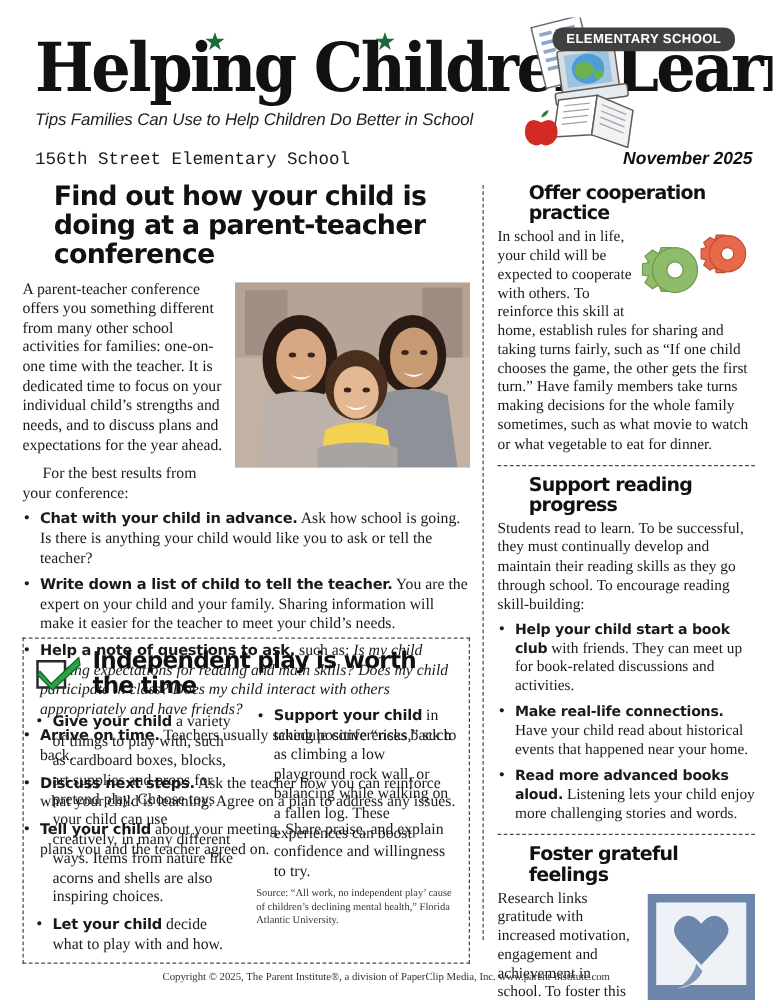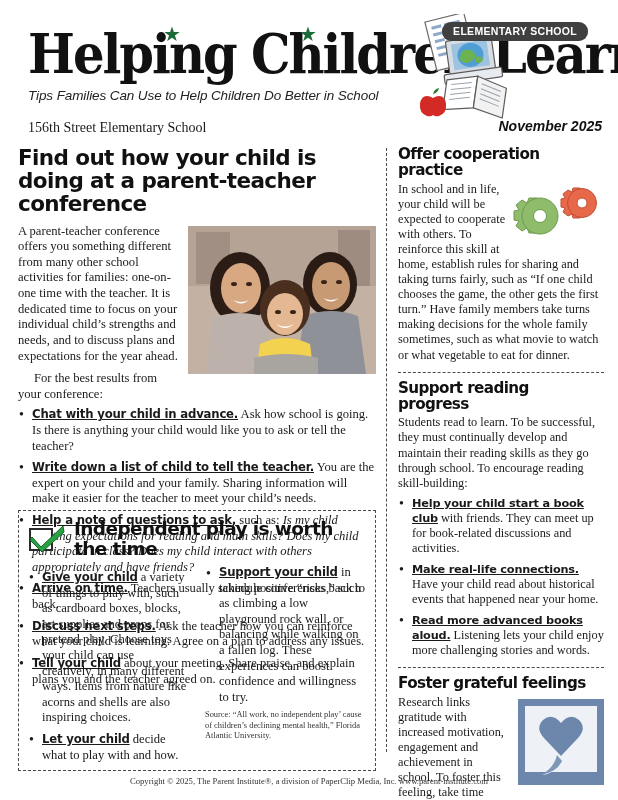--- a/index.html
+++ b/index.html
@@ -80,21 +80,21 @@
     font-family: "Liberation Sans", sans-serif;
     font-style: italic;
     font-size: 13.5px;
     color: #222;
     letter-spacing: -0.1px;
   }
   .mast-school {
     position: absolute;
     left: 28px;
     top: 120px;
-    font-family: Liberation Serif, serif;
+    font-family: Liberation Mono, monospace;
     font-size: 14px;
     color: #1a1a1a;
   }
   .mast-date {
     position: absolute;
     right: 16px;
     top: 118px;
     font-family: "Liberation Sans", sans-serif;
     font-style: italic;
     font-weight: bold;
@@ -128,20 +128,21 @@
     top: 4px;
     width: 206px;
   }
 
   h2.head {
     font-family: "DejaVu Sans", sans-serif;
     font-weight: bold;
     color: #111;
     line-height: 1.08;
     letter-spacing: -0.6px;
+    margin-left: 25px;
   }
   .head-main { font-size: 21.5px; margin-bottom: 8px; }
   .head-side { font-size: 15.2px; margin-bottom: 3px; letter-spacing: -0.4px;}
 
   p, li { font-size: 12.6px; line-height: 1.24; }
   .col-right p, .col-right li { font-size: 12.3px; line-height: 1.225; }
 
   .lead { margin-bottom: 7px; }
   .indent { text-indent: 16px; }
 
@@ -166,21 +167,20 @@
     content: "\2022";
     position: absolute;
     left: 1px; top: -1px;
     font-size: 14px;
   }
   b, strong {
     font-family: "DejaVu Sans", sans-serif;
     font-weight: bold;
     font-size: 11.7px;
     letter-spacing: -0.2px;
-    text-decoration: underline;
   }
   .col-right b { font-size: 11.3px; }
   i, em { font-style: italic; }
 
   .hrule {
     border-top: 1px dashed #4a4a4a;
     margin: 9px 0 7px;
   }
 
   

